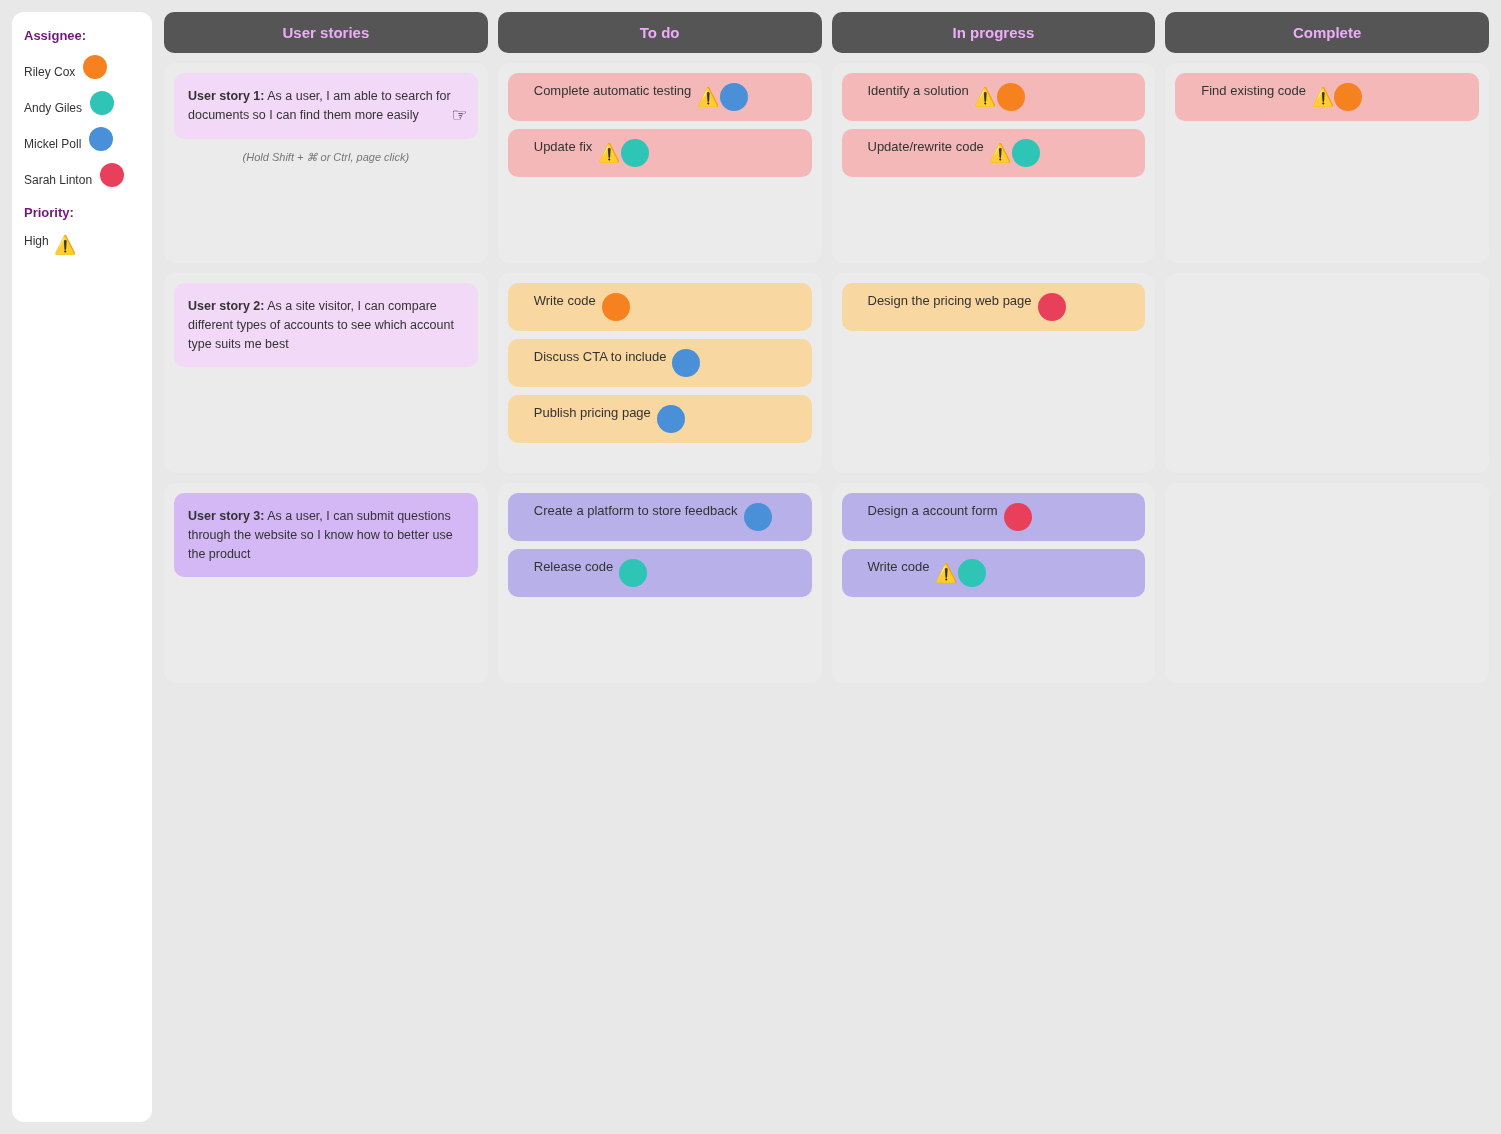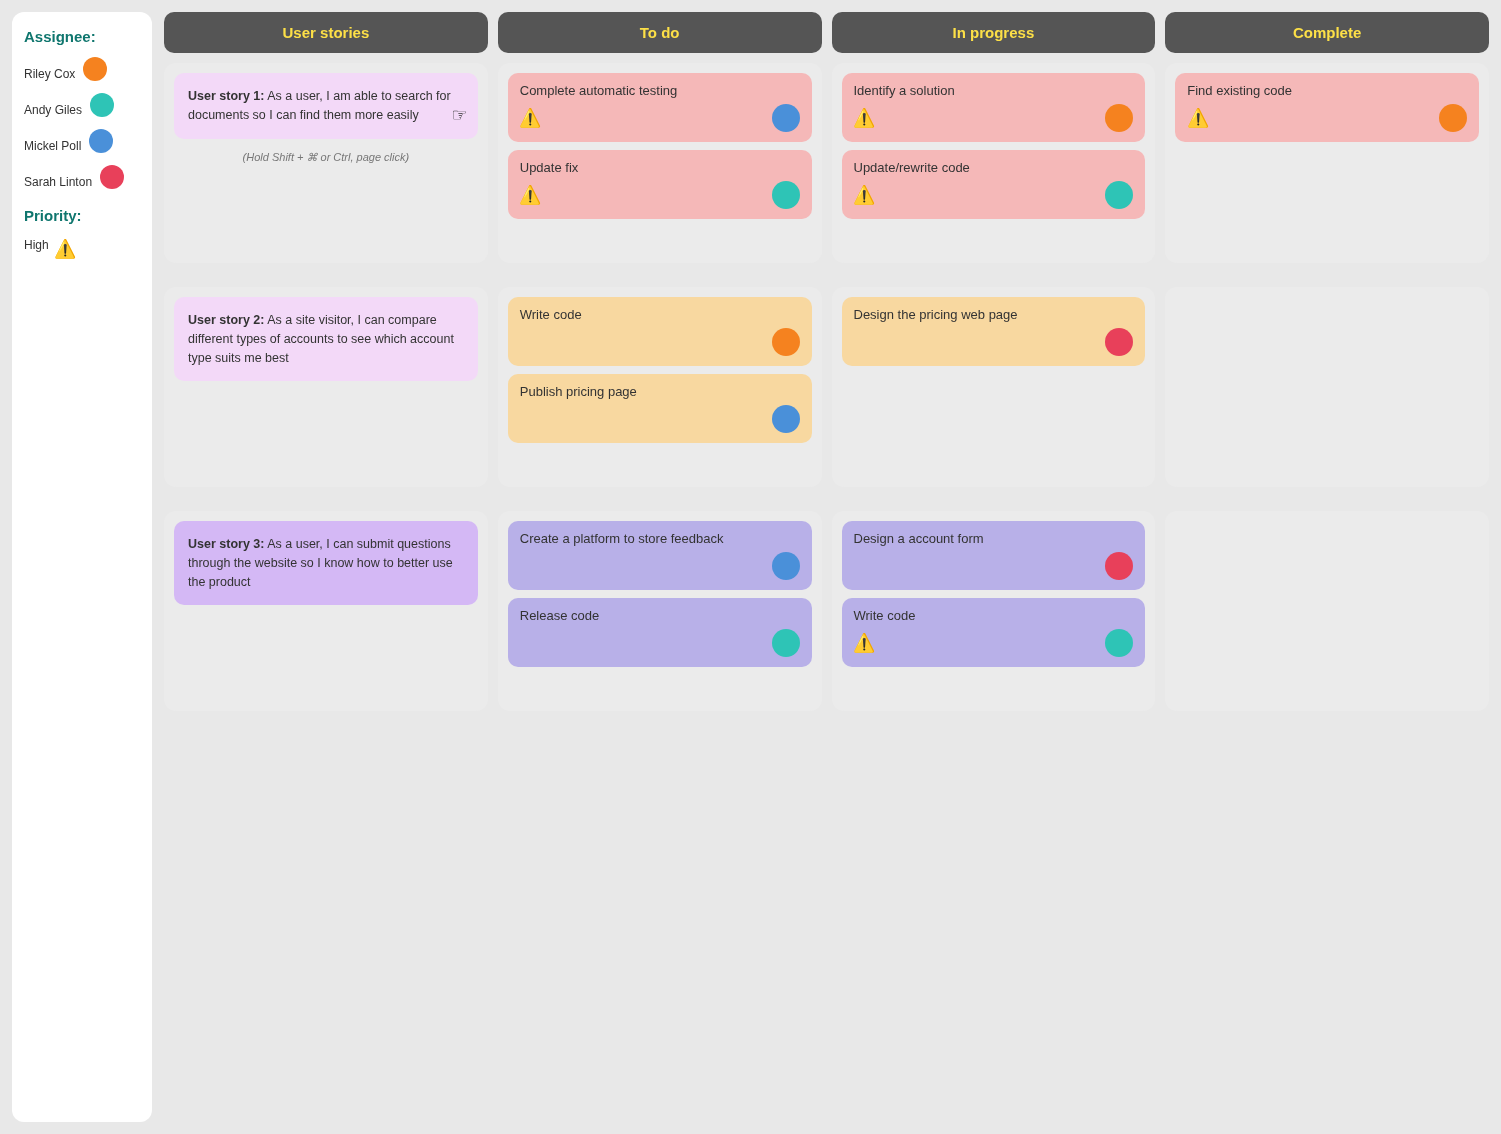--- a/index.html
+++ b/index.html
@@ -18,23 +18,23 @@
       min-width: 140px;
       background: #fff;
       border-radius: 12px;
       margin: 12px 0 12px 12px;
       padding: 16px 12px;
       display: flex;
       flex-direction: column;
       gap: 8px;
     }
     .sidebar-section-label {
-      font-size: 15px;
+      font-size: 13px;
       font-weight: 700;
-      color: #0f766e;
+      color: #701a75;
       margin-bottom: 2px;
     }
     .assignee-row {
       display: flex;
       align-items: flex-end;
       gap: 8px;
       padding: 2px 0;
     }
     .assignee-name {
       font-size: 12px;
@@ -70,33 +70,33 @@
     
     .board-header {
       display: grid;
       grid-template-columns: repeat(4, 1fr);
       gap: 10px;
       margin-bottom: 10px;
     }
 
     .col-header {
       background: #555;
-      color: #fde047;
+      color: #f0abfc;
       text-align: center;
       font-size: 15px;
       font-weight: 600;
       border-radius: 10px;
       padding: 12px 8px;
     }
 
     
     .board-rows {
       display: flex;
       flex-direction: column;
-      gap: 24px;
+      gap: 10px;
     }
 
     .board-row {
       display: grid;
       grid-template-columns: repeat(4, 1fr);
       gap: 10px;
     }
 
     
     .lane {
@@ -133,25 +133,24 @@
       display: inline-block;
       font-size: 18px;
       position: absolute;
       bottom: 10px;
       right: 10px;
     }
 
     
     .task-card {
       border-radius: 10px;
-      padding: 10px 12px;
+      padding: 10px 26px;
       font-size: 13px;
       color: #333;
       display: flex;
-      flex-direction: column;
       gap: 6px;
       position: relative;
     }
     .task-card.pink {
       background: #f5b8b8;
     }
     .task-card.orange {
       background: #f8d8a0;
     }
     .task-card.purple {
@@ -282,20 +281,26 @@
       </div>
 
       <div class="lane">
         <div class="task-card orange">
           <div>Write code</div>
           <div class="task-card-bottom">
             <div class="task-avatar" style="background:#f5821f;"></div>
           </div>
         </div>
         <div class="task-card orange">
+          <div>Discuss CTA to include</div>
+          <div class="task-card-bottom">
+            <div class="task-avatar" style="background:#4a90d9;"></div>
+          </div>
+        </div>
+        <div class="task-card orange">
           <div>Publish pricing page</div>
           <div class="task-card-bottom">
             <div class="task-avatar" style="background:#4a90d9;"></div>
           </div>
         </div>
       </div>
 
       <div class="lane">
         <div class="task-card orange">
           <div>Design the pricing web page</div>

